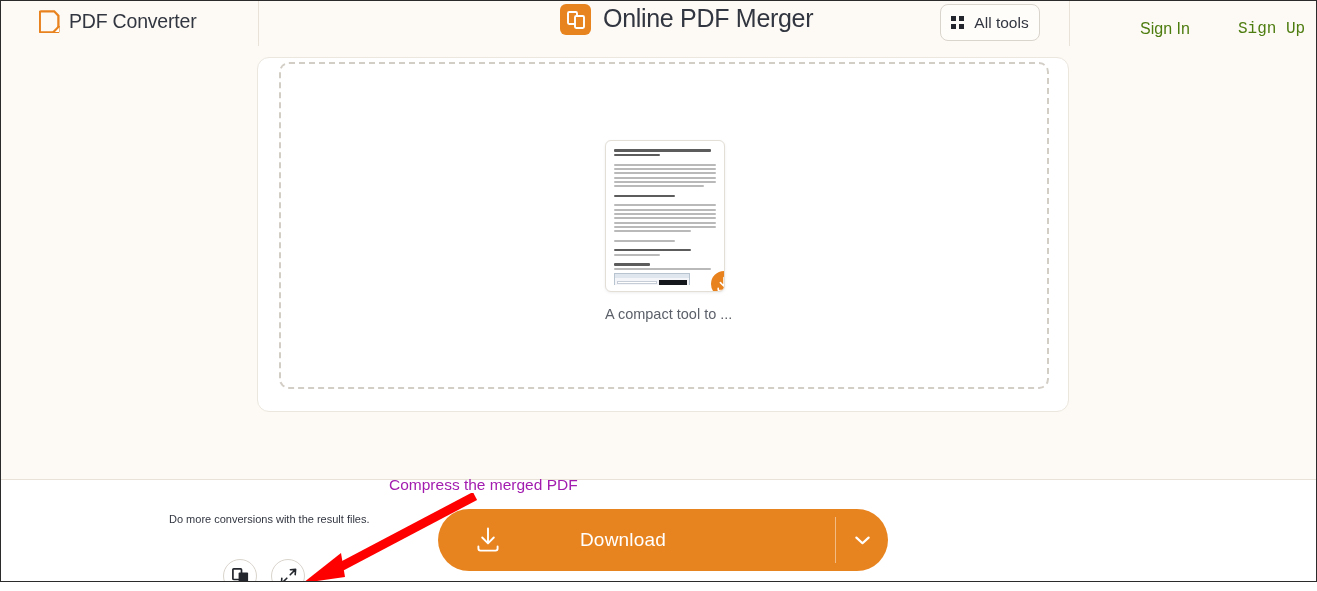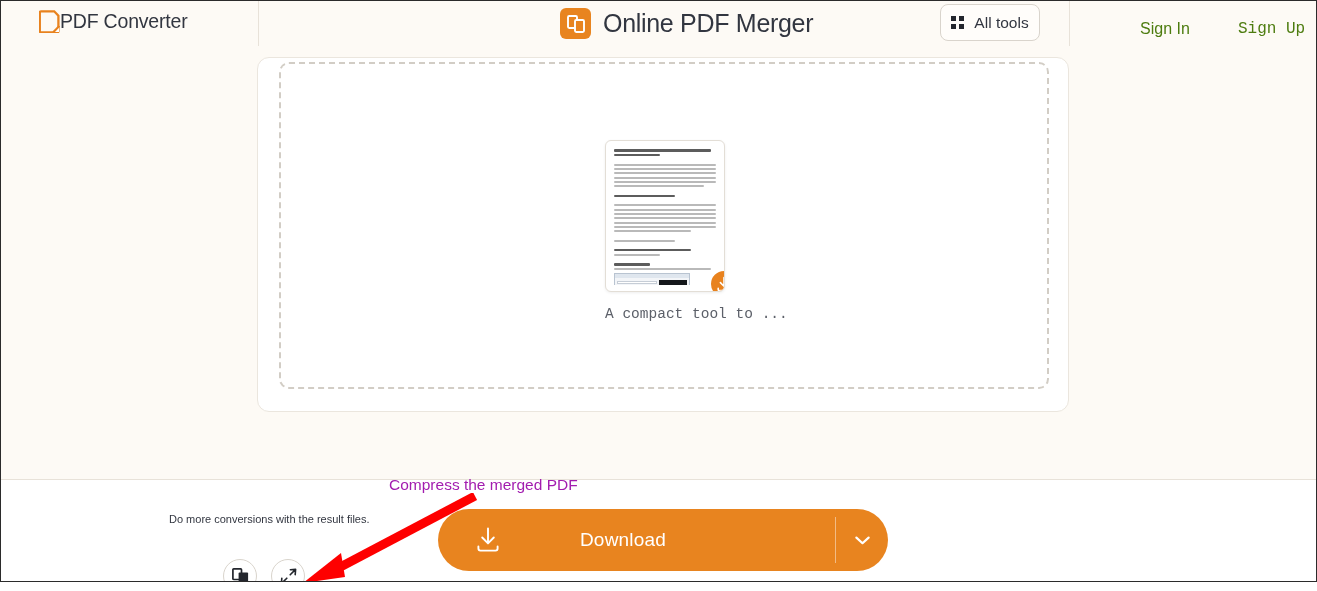--- a/index.html
+++ b/index.html
@@ -20,21 +20,21 @@
   }
 
   
   .header {
     position: absolute; left: 0; top: 0;
     width: 1315px; height: 45px;
     background: #fdfaf5;
   }
   .brand {
     position: absolute; left: 38px; top: 4px;
-    display: flex; align-items: center; 
+    display: flex; align-items: center; gap: 9px;
     height: 32px;
   }
   .brand-label {
     font-size: 19.5px; color: #323640; letter-spacing: -0.2px;
   }
   .logo-icon { width: 21px; height: 23px; display: block; }
 
   .hdr-divider {
     position: absolute; left: 257px; top: 0; width: 1px; height: 45px;
     background: #e8e2d9;
@@ -52,21 +52,21 @@
     cursor: pointer;
   }
   .btn-start-over { left: 277px; top: 3px; width: 127px; height: 37px; }
   .btn-all-tools  { left: 939px; top: 3px; width: 100px; height: 37px; gap: 10px;}
 
   .arrow-left-icon { width: 19px; height: 12px; display: block; }
   .grid-icon { width: 13px; height: 13px; display:block; }
 
   .tool-title {
     position: absolute; left: 527px; top: 3px;
-    display: flex; align-items: center; gap: 12px;
+    display: flex; gap: 12px;
     height: 38px;
     padding-left: 32px;
   }
   .tool-title-icon { width: 31px; height: 31px; display: block; }
   .tool-title-text {
     font-size: 25px; color: #323640; letter-spacing: -0.3px;
   }
 
   .hdr-divider2 {
     position: absolute; left: 1068px; top: 0; width: 1px; height: 45px;
@@ -93,21 +93,20 @@
     left: 21px; top: 4px;
     width: 770px; height: 327px;
     border: 2px dashed #d2cdc5;
     border-radius: 10px;
   }
 
   .thumb-wrap {
     position: absolute;
     left: 324px; top: 76px;
     width: 122px;
-    font-family: Liberation Mono, monospace;
   }
   .thumb {
     position: relative;
     width: 120px; height: 152px;
     background: #ffffff;
     border: 1px solid #e3ded6;
     border-radius: 6px;
     box-shadow: 0 1px 3px rgba(0,0,0,.07);
     overflow: hidden;
   }

